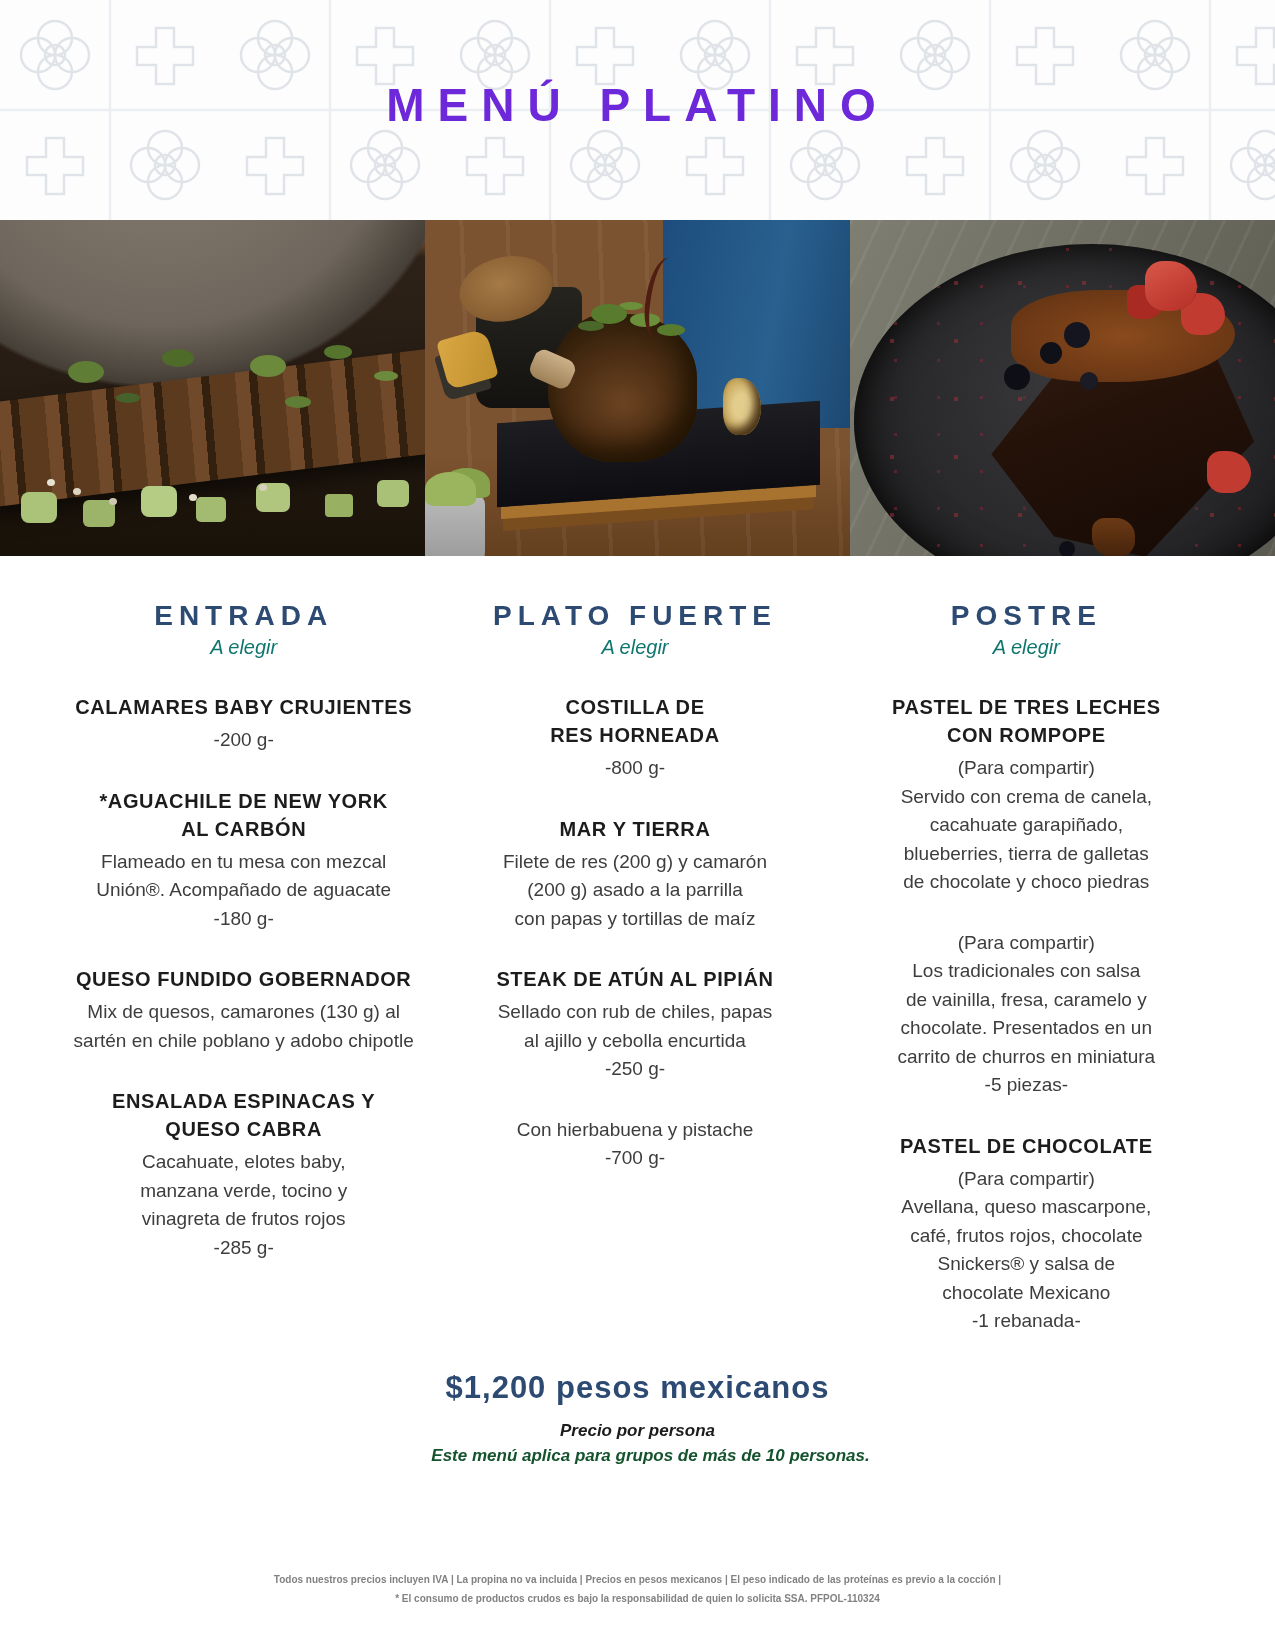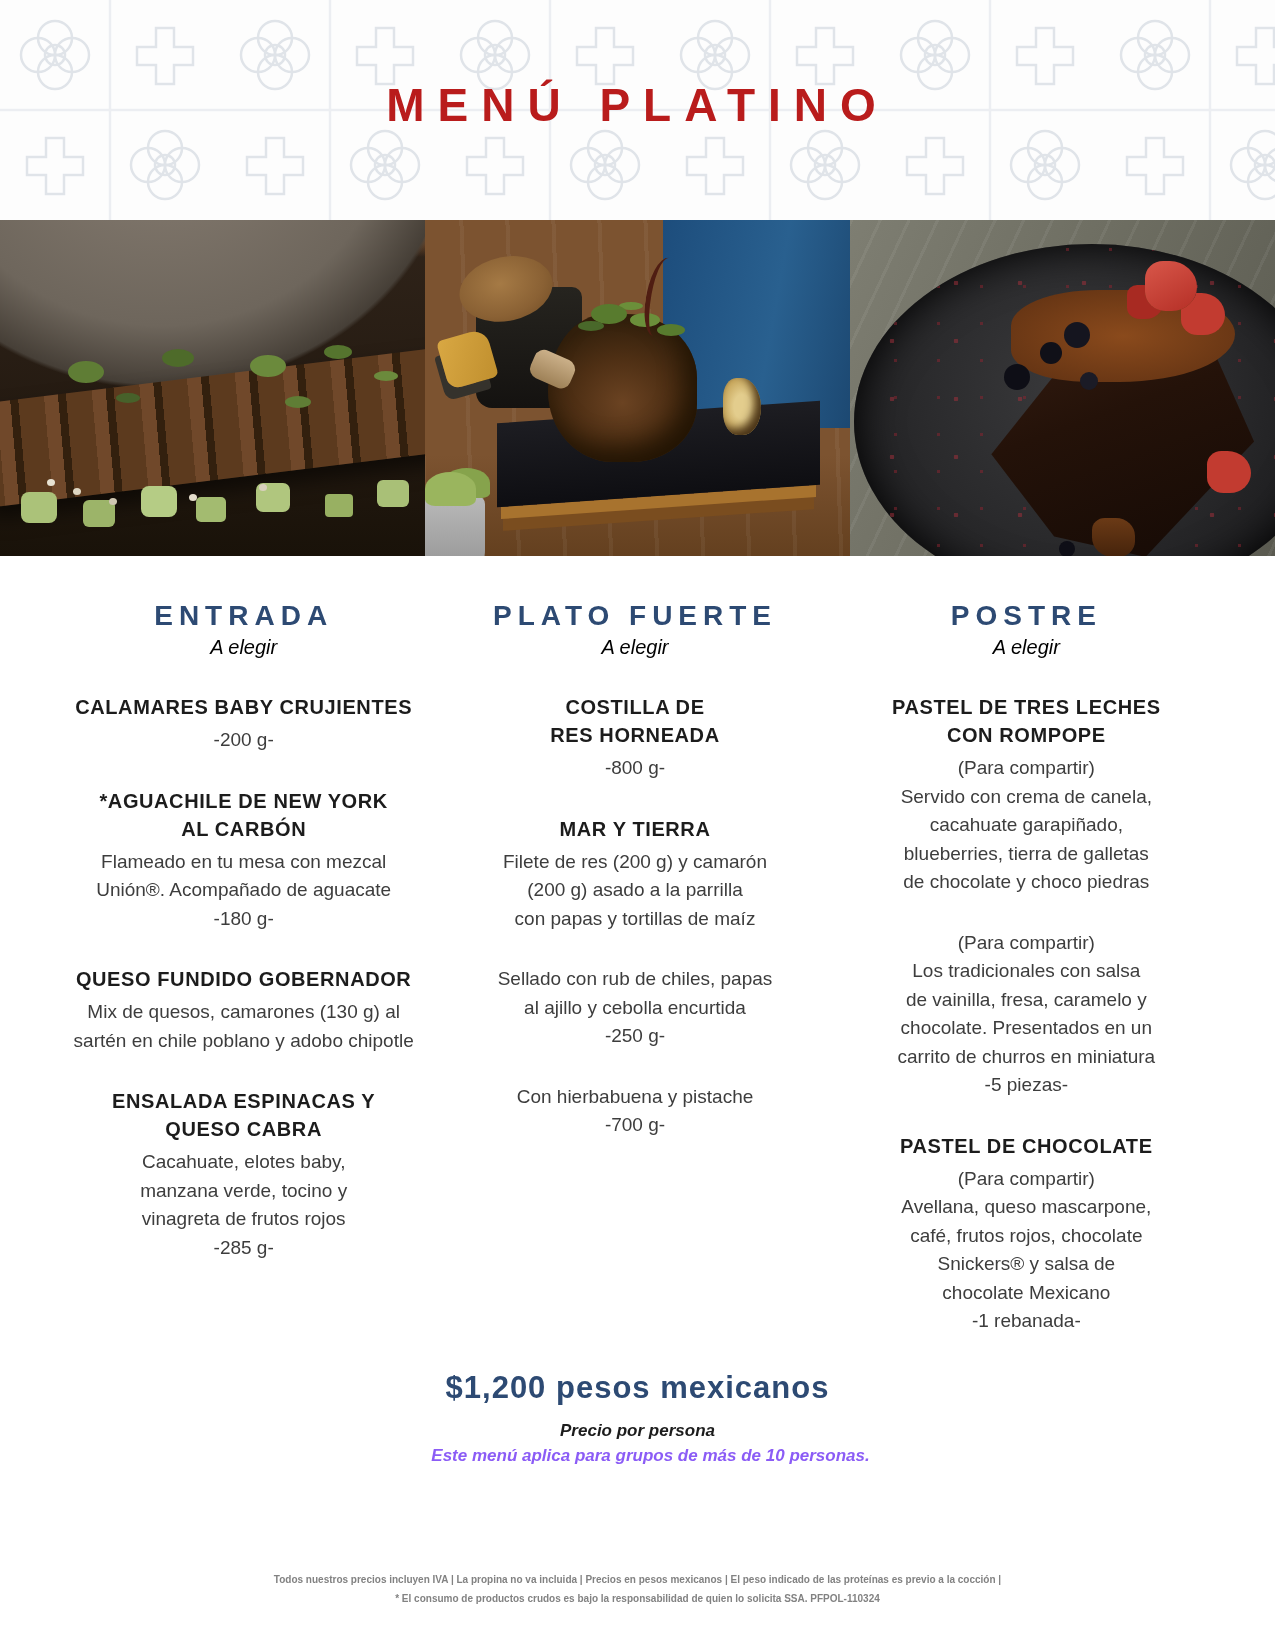--- a/index.html
+++ b/index.html
@@ -8,21 +8,21 @@
     background:#ffffff;
     font-family:"Liberation Sans","DejaVu Sans",sans-serif;
     -webkit-font-smoothing:antialiased;
   }
 
   
   .masthead{position:relative;height:220px;overflow:hidden;background:#fdfdfd;}
   .tile-pattern{position:absolute;inset:0;width:100%;height:100%;display:block;}
   .page-title{
     position:absolute;left:0;right:0;top:78px;margin:0;text-align:center;
-    font-size:46px;font-weight:700;letter-spacing:13px;color:#b91c1c;
+    font-size:46px;font-weight:700;letter-spacing:13px;color:#6d28d9;
   }
 
   
   .photo-strip{display:flex;height:336px;width:100%;}
   .photo{position:relative;flex:1;height:100%;overflow:hidden;}
 
   
   .photo--steak{
     background:
       radial-gradient(120% 135% at 38% -28%, #877d72 0%, #6e665c 44%, #463f37 57%, rgba(0,0,0,0) 58%),
@@ -100,31 +100,31 @@
   .p3-berries{position:absolute;left:44%;top:22%;width:26px;height:26px;border-radius:50%;background:#15151f;
     box-shadow:-26px 18px 0 -2px #101018,12px 46px 0 -4px #1b1b26,-60px 42px 0 0 #0e0e16,
                40px 200px 0 -2px #12121c,-10px 214px 0 -5px #0e0e16;}
   .p3-choc{position:absolute;left:50%;top:77%;width:9%;height:11%;border-radius:30% 45% 40% 50%;
     background:linear-gradient(#6b3a16,#45230b);}
 
   
   .menu{height:800px;box-sizing:border-box;padding:30px 60px 0 55px;display:flex;gap:14px;}
   .col{flex:1;text-align:center;}
   .col-title{margin:14px 0 4px;font-size:28px;font-weight:700;letter-spacing:6px;color:#2d4a73;}
-  .col-sub{margin:0 0 34px;font-size:20px;font-style:italic;color:#000000;}
+  .col-sub{margin:0 0 34px;font-size:20px;font-style:italic;color:#0f766e;}
   .item{margin-bottom:32px;}
   .item-name{margin:0 0 5px;font-size:20px;font-weight:700;letter-spacing:.6px;color:#1c1c1c;
     line-height:1.4;white-space:pre-line;}
   .item-text{margin:0;font-size:19px;font-weight:400;color:#3d3d3d;line-height:1.5;white-space:pre-line;}
 
   
   .pricing{text-align:center;margin-top:10px;}
   .price{margin:14px;font-size:31px;font-weight:700;letter-spacing:1px;color:#2d4a73;}
   .price-note{margin:14px 0 0;font-size:17px;font-style:italic;font-weight:700;color:#1c1c1c;line-height:1.35;}
-  .price-note2{margin:2px 0 0;font-size:17px;font-style:italic;font-weight:700;color:#8b5cf6;line-height:1.35;padding-left:26px;}
+  .price-note2{margin:2px 0 0;font-size:17px;font-style:italic;font-weight:700;color:#14532d;line-height:1.35;padding-left:26px;}
 
   
   .footnotes{position:absolute;left:0;right:0;bottom:42px;text-align:center;
     font-size:10px;color:#828282;line-height:1.9;font-weight:bold;}
   .footnotes p{margin:0;}
 </style>
 </head>
 <body>
 
 <header class="masthead">
@@ -239,20 +239,21 @@
     </article>
 
     <article class="item">
       <h3 class="item-name">MAR Y TIERRA</h3>
       <p class="item-text">Filete de res (200 g) y camarón
 (200 g) asado a la parrilla
 con papas y tortillas de maíz</p>
     </article>
 
     <article class="item">
+      <h3 class="item-name">STEAK DE ATÚN AL PIPIÁN</h3>
       <p class="item-text">Sellado con rub de chiles, papas
 al ajillo y cebolla encurtida</p>
       <p class="item-text">-250 g-</p>
     </article>
 
     <article class="item">
       <p class="item-text">Con hierbabuena y pistache</p>
       <p class="item-text">-700 g-</p>
     </article>
   </section>

